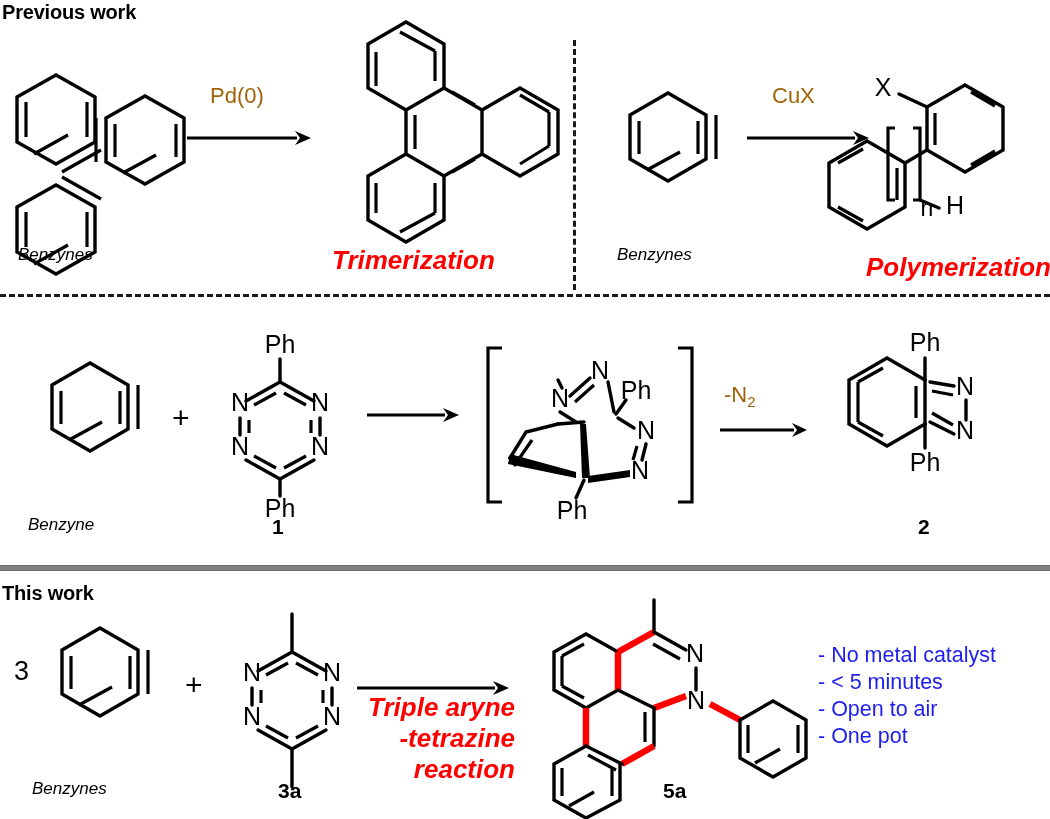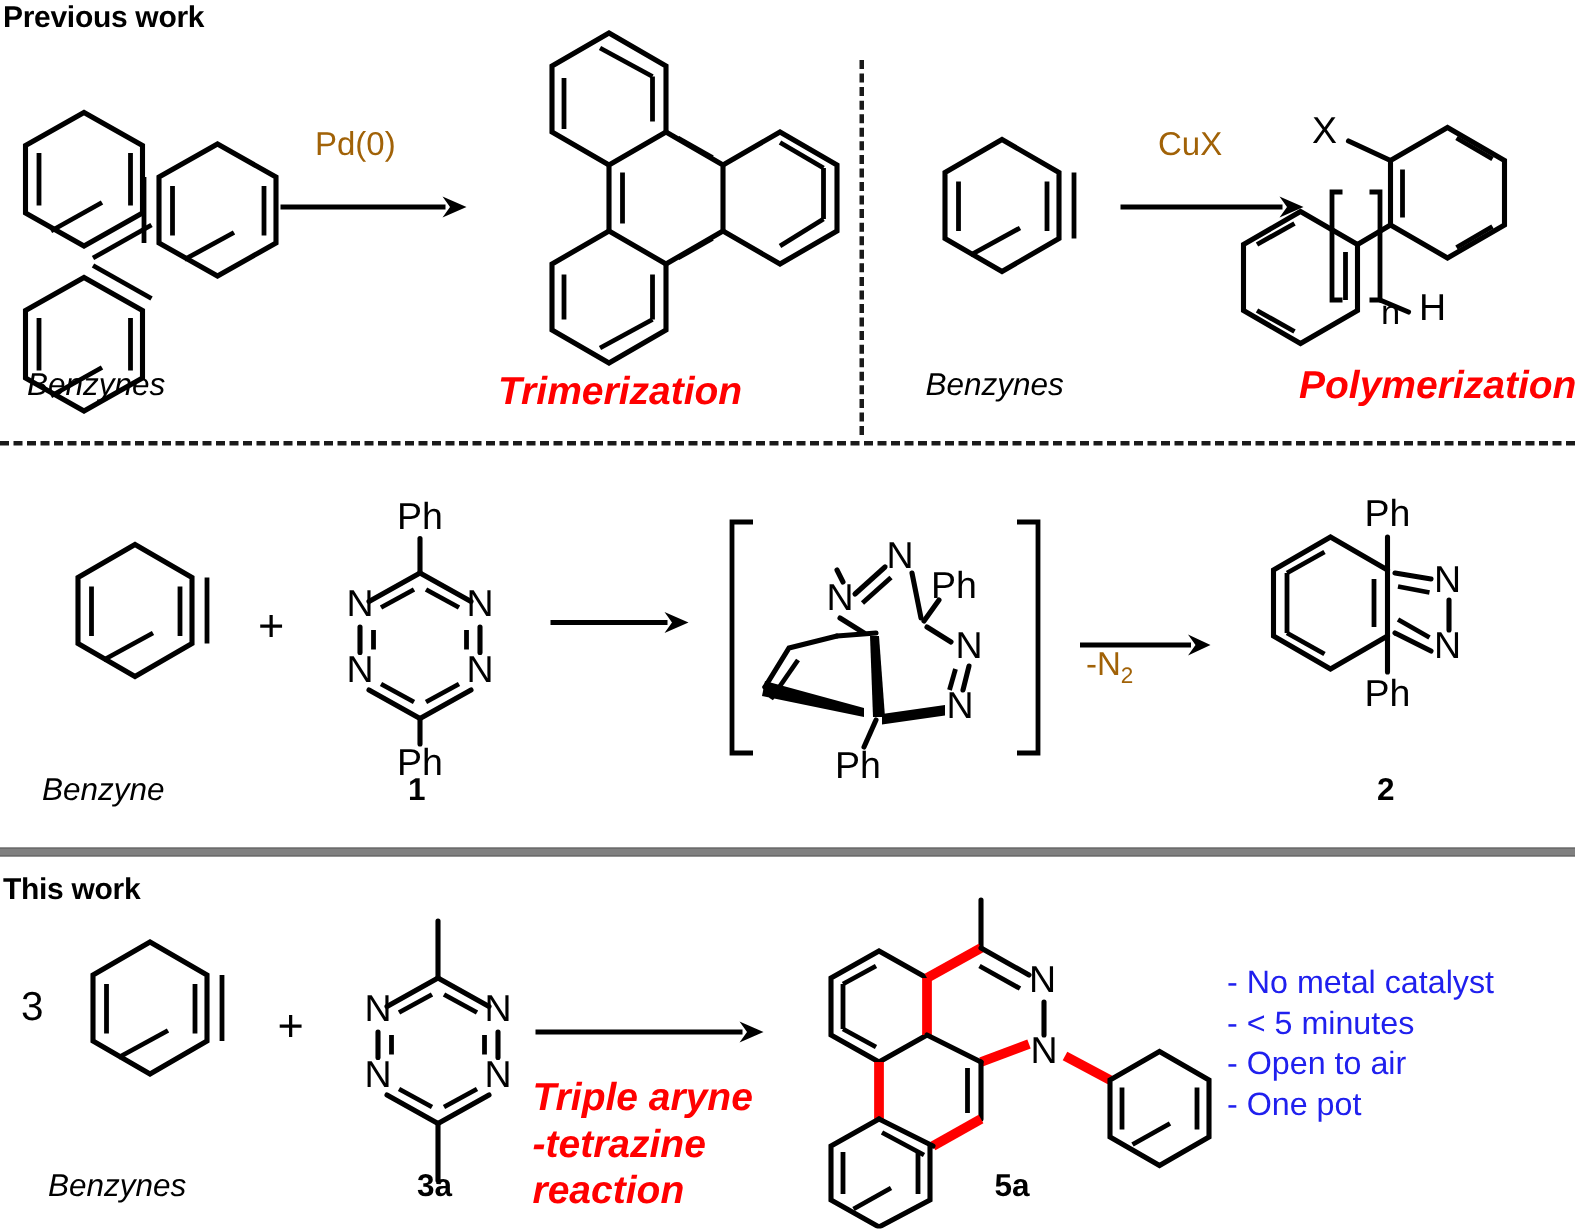--- a/index.html
+++ b/index.html
@@ -16,21 +16,21 @@
 
   .section-title {
     font-weight:bold;
     font-size:20px;
     color:#000;
     letter-spacing:-0.2px;
   }
 
   .caption {
     font-style:italic;
-    font-size:21px;
+    font-size:17px;
     color:#000;
     white-space:nowrap;
   }
   .cmpd-label {
     font-weight:bold;
     font-size:21px;
     color:#000;
   }
   .red-label {
     color:#ff0000;
@@ -218,21 +218,21 @@
 
       <path class="bk2" d="M58,78 L65,78 L65,150 L58,150"></path>
 
       <text class="atom-sm" x="72" y="160">n</text>
 
       <path class="bk" d="M65,150 L84,158"></path>
       <text class="atom" x="100" y="157">H</text>
     </svg>
   </div>
 
-  <div class="abs red-label" style="left:866px; top:241px;">Polymerization</div>
+  <div class="abs red-label" style="left:866px; top:252px;">Polymerization</div>
 
   <div class="abs hdash" style="left:0px; top:294px; width:1050px;"></div>
 
   <div class="abs" style="left:42px; top:365px;">
     <svg width="110" height="105" viewBox="0 0 110 105">
       <path class="bk" d="M10,20 L10,64 L48,86 L86,64 L86,20 L48,-2 Z"></path>
       <path class="bk2" d="M19,26 L19,59"></path>
       <path class="bk2" d="M27,75 L60,57"></path>
       <path class="bk2" d="M78,59 L78,26"></path>
       <path class="bk2" d="M96,20 L96,64"></path>
@@ -314,21 +314,21 @@
       <path class="bk2" d="M157,106 L153,120"></path>
 
       <path class="wedge" d="M108,136 L150,130 L150,137 L108,143 Z"></path>
 
       <text class="atom" x="92" y="172">Ph</text>
       <path class="bk" d="M104,140 L96,158"></path>
     </svg>
   </div>
 
 
-  <div class="abs cond-label" style="left:724px; top:382px;margin-top:48px;">
+  <div class="abs cond-label" style="left:724px; top:382px;">
     <span>-N</span><sub style="font-size:15px;">2</sub>
   </div>
   <div class="abs" style="left:718px; top:420px;">
     <svg width="90" height="20" viewBox="0 0 90 20">
       <path class="bk2" d="M2,10 L76,10"></path>
       <path class="wedge" d="M74,3 L89,10 L74,17 L79,10 Z"></path>
     </svg>
   </div>
 
   <div class="abs" style="left:820px; top:330px;">
@@ -405,21 +405,21 @@
   </div>
 
   <div class="abs cmpd-label" style="left:278px; top:779px;">3a</div>
 
   <div class="abs" style="left:355px; top:678px;">
     <svg width="155" height="20" viewBox="0 0 155 20">
       <path class="bk2" d="M2,10 L140,10"></path>
       <path class="wedge" d="M138,3 L154,10 L138,17 L143,10 Z"></path>
     </svg>
   </div>
-  <div class="abs" style="left:355px; top:716px; width:160px; text-align:left;">
+  <div class="abs" style="left:355px; top:692px; width:160px; text-align:right;">
     <div class="red-label">Triple aryne</div>
     <div class="red-label">-tetrazine</div>
     <div class="red-label">reaction</div>
   </div>
 
   <div class="abs" style="left:528px; top:592px;">
     <svg width="285" height="210" viewBox="0 0 285 210">
 
       <path class="bk" d="M126,8 L126,40"></path>
 

